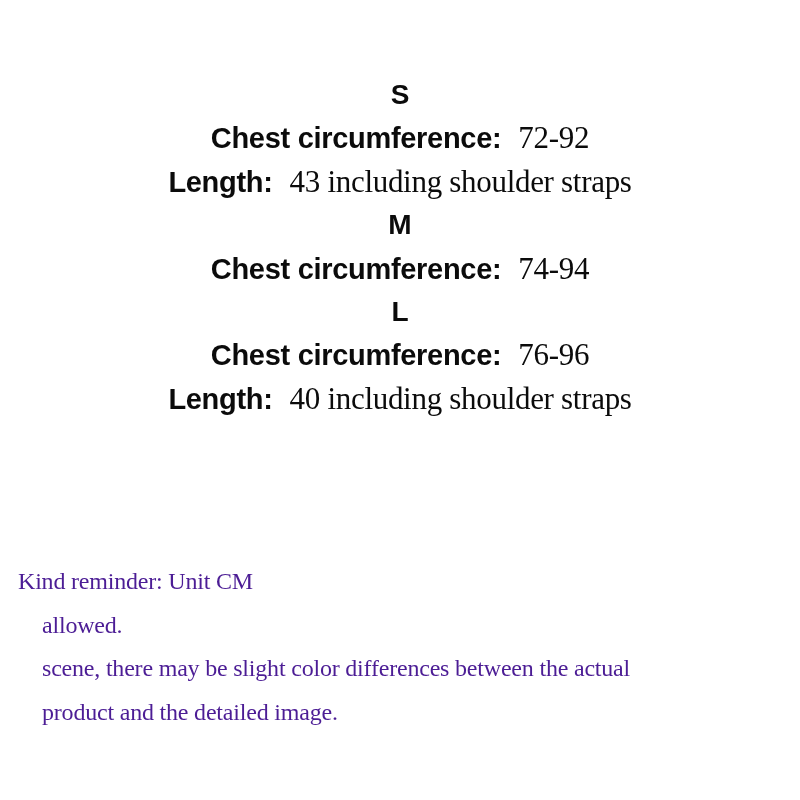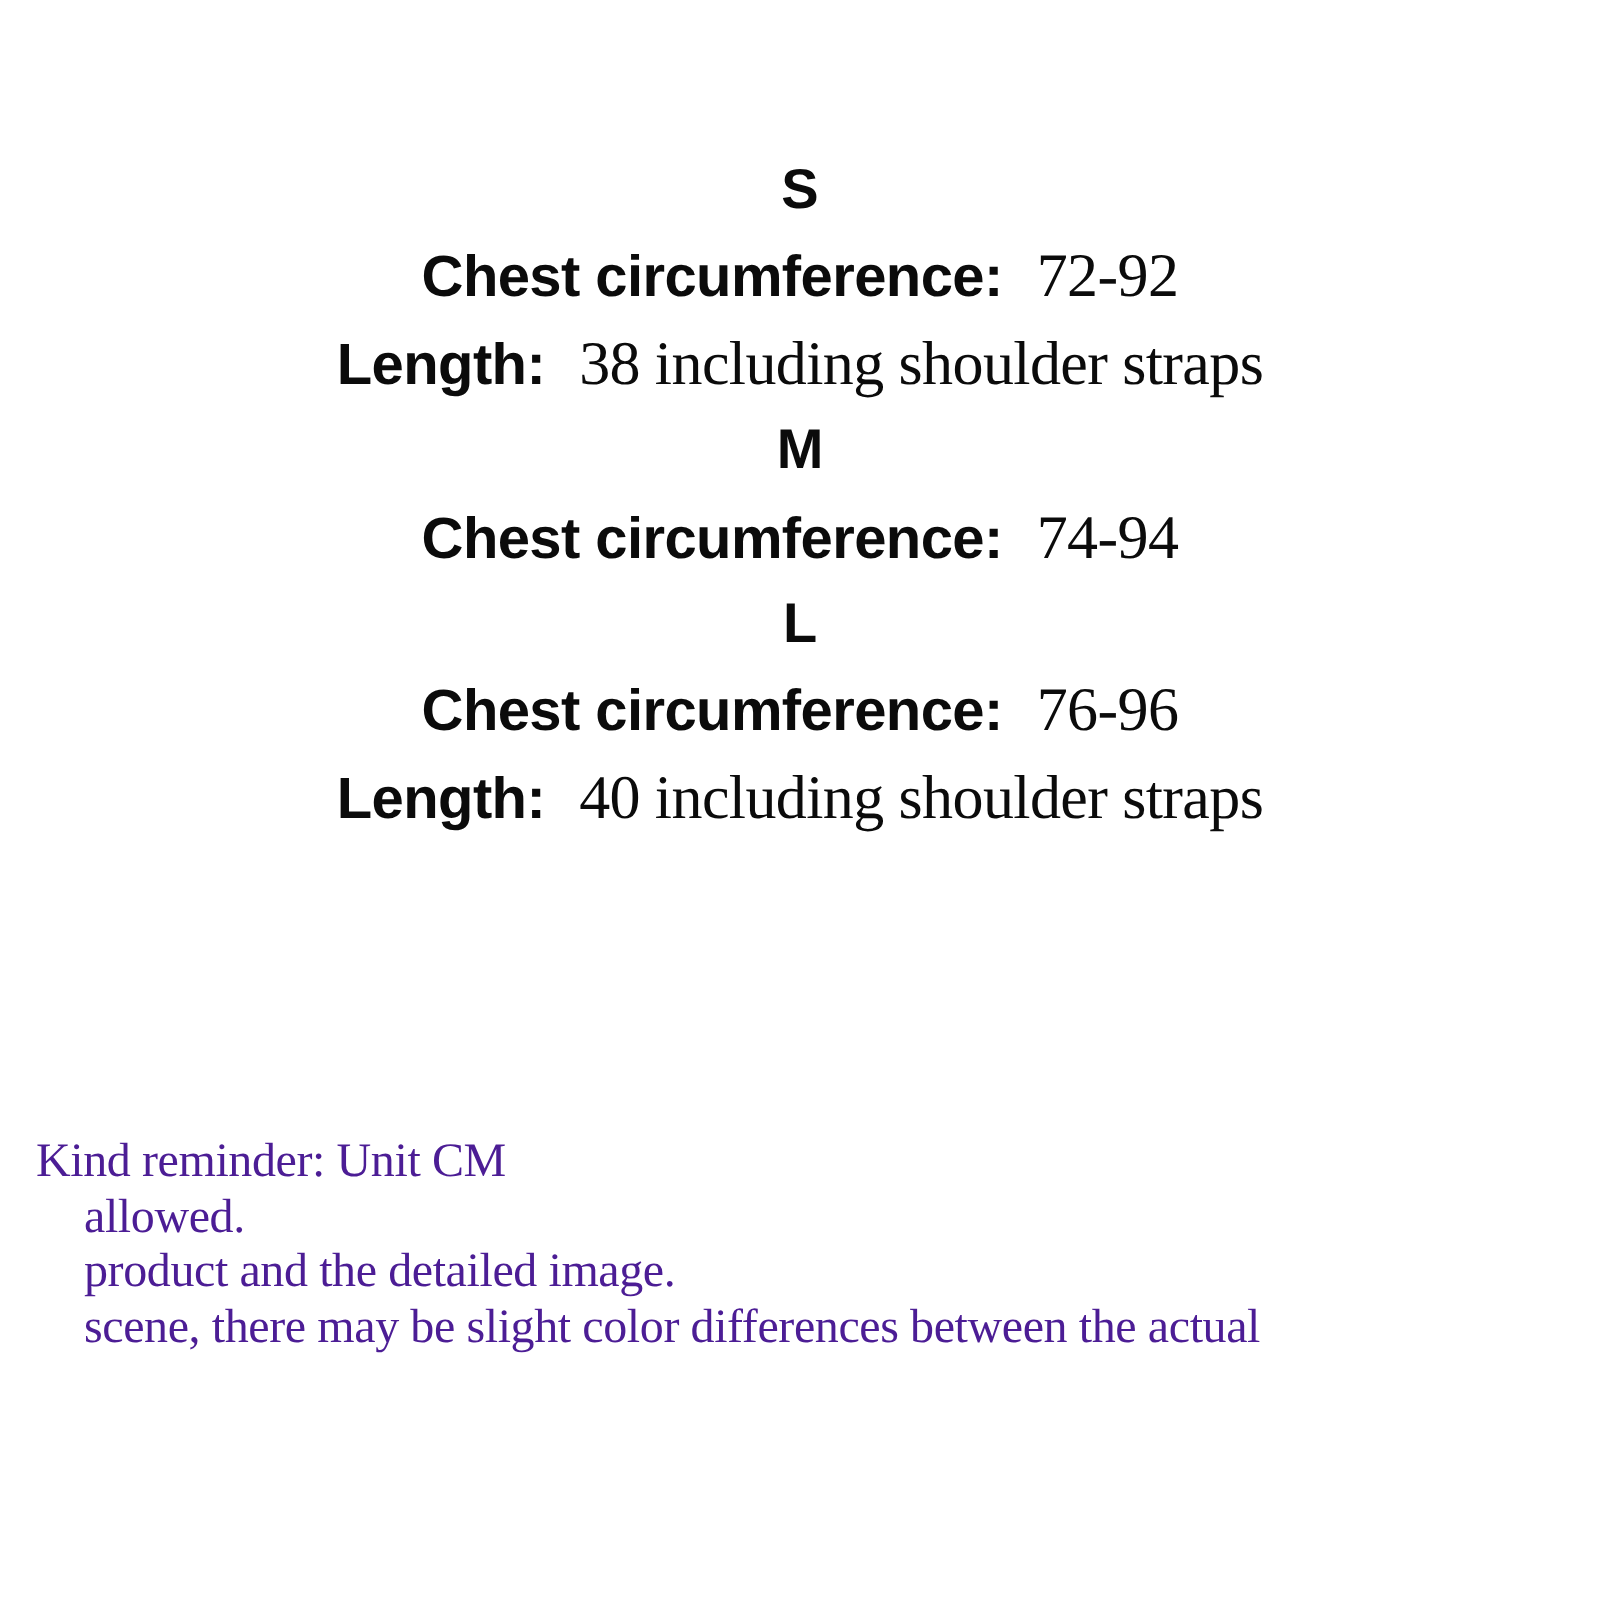--- a/index.html
+++ b/index.html
@@ -66,36 +66,37 @@
     height: 27.6px;
     line-height: 27.6px;
     white-space: nowrap;
   }
   .note-num {
     display: inline-block;
     min-width: 24px;
   }
   .note-cont {
     padding-left: 24px;
+    margin-top: 16px;
   }
 </style>
 </head>
 <body>
 
 <div class="canvas">
 
   <div class="size-chart">
 
     <div>
       <div class="sc-line size-heading">S</div>
       <div class="sc-line">
         <span class="bold-label">Chest circumference:</span><span class="value">72-92</span>
       </div>
       <div class="sc-line">
-        <span class="bold-label">Length:</span><span class="value">38 including shoulder straps</span>
+        <span class="bold-label">Length:</span><span class="value">43 including shoulder straps</span>
       </div>
     </div>
 
     <div>
       <div class="sc-line size-heading">M</div>
       <div class="sc-line">
         <span class="bold-label">Chest circumference:</span><span class="value">74-94</span>
       </div>
     </div>
 
@@ -112,18 +113,18 @@
   </div>
 
   <div class="notes">
     <div class="note-line">Kind reminder: Unit CM</div>
 
     <div>
       <div class="note-line note-cont">allowed.</div>
     </div>
 
     <div>
+      <div class="note-line note-cont">scene, there may be slight color differences between the actual</div>
       <div class="note-line note-cont">product and the detailed image.</div>
-      <div class="note-line note-cont">scene, there may be slight color differences between the actual</div>
     </div>
   </div>
 
 </div>
 
 </body></html>

